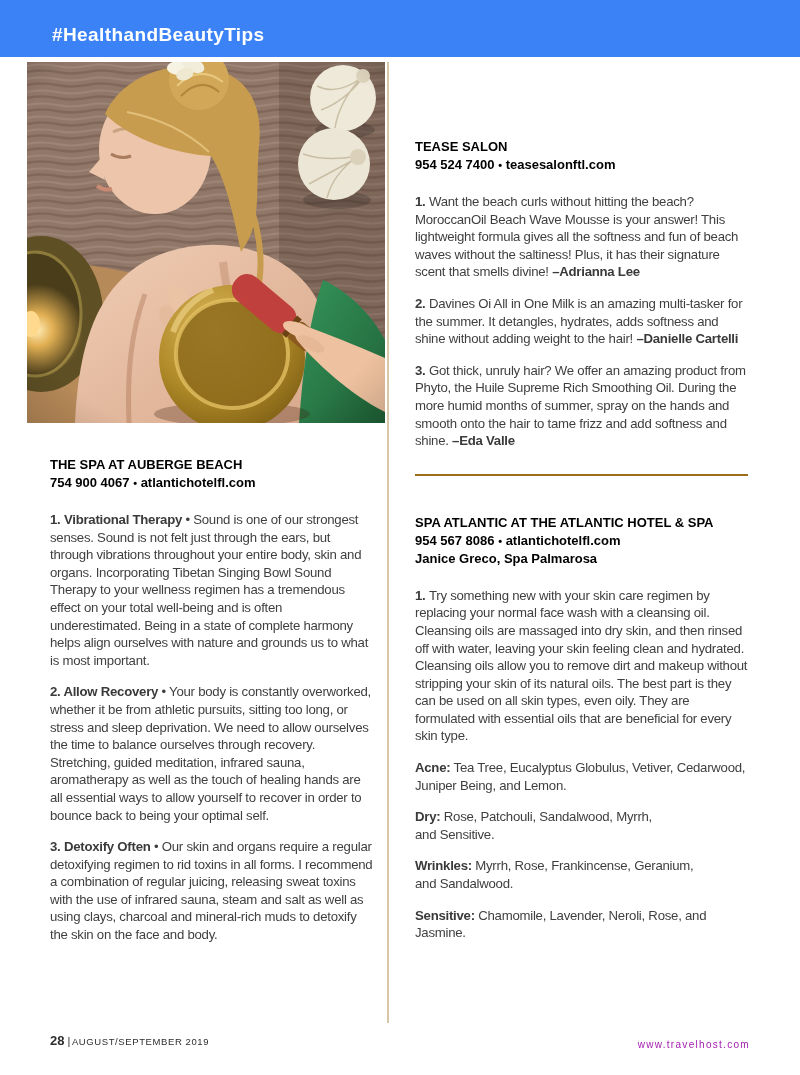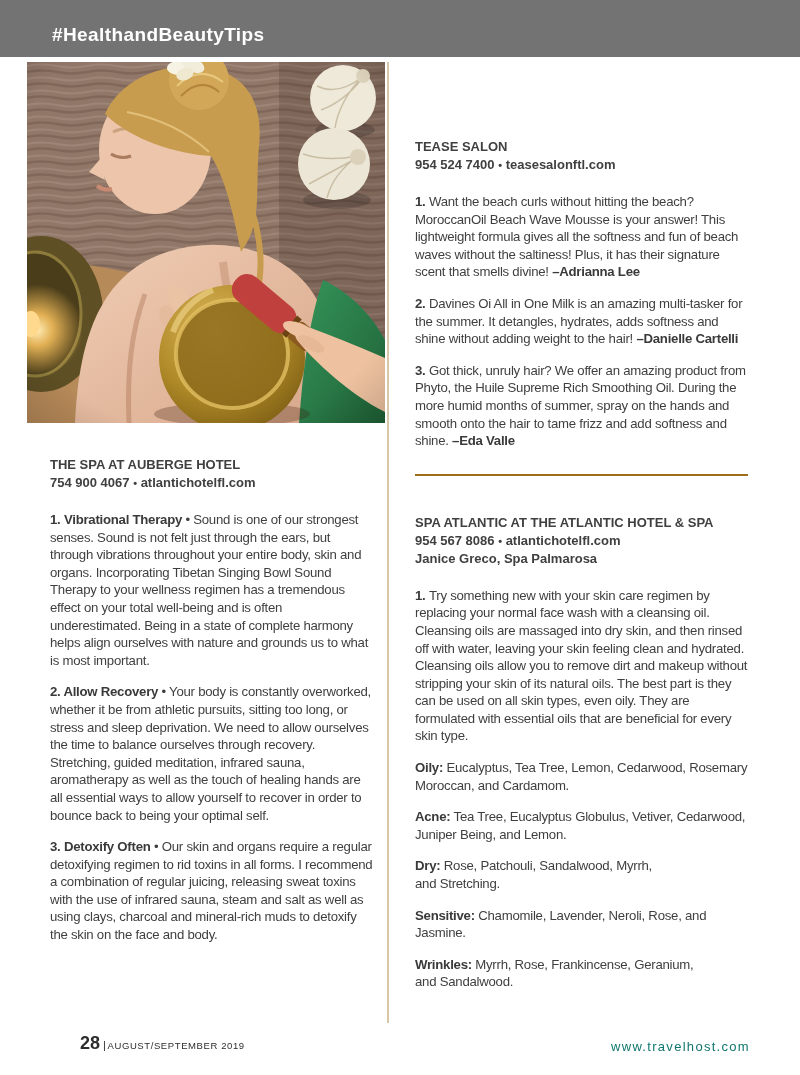--- a/index.html
+++ b/index.html
@@ -1,50 +1,50 @@
 <!DOCTYPE html>
 <html><head>
 <meta charset="utf-8">
 <style>
   html,body{margin:0;padding:0;background:#ffffff;}
   .page{position:relative;width:800px;height:1075px;background:#fff;overflow:hidden;
         font-family:"Liberation Sans",sans-serif;}
 
   
-  .header-bar{position:absolute;left:0;top:0;width:800px;height:57px;background:#737373;}
+  .header-bar{position:absolute;left:0;top:0;width:800px;height:57px;background:#3b82f6;}
   .header-bar .tag{position:absolute;left:52px;top:24px;color:#ffffff;font-size:19px;
         font-weight:700;letter-spacing:.4px;}
 
   
   .photo{position:absolute;left:27px;top:62px;width:358px;height:361px;overflow:hidden;}
   .vdiv{position:absolute;left:387px;top:62px;width:2px;height:961px;background:#d8c7a7;}
 
   
   .col{position:absolute;color:#3f3f3f;font-size:13.2px;line-height:17.6px;letter-spacing:-.25px;}
   .col-left{left:50px;top:456px;width:330px;}
   .col-right{left:415px;top:138px;width:340px;}
 
-  .biz{color:#404040;font-weight:700;font-size:13px;line-height:18px;letter-spacing:0;margin:0 0 19px 0;}
+  .biz{color:#000000;font-weight:700;font-size:13px;line-height:18px;letter-spacing:0;margin:0 0 19px 0;}
   .biz div{margin:0;}
   .dot{font-size:11px;}
 
   .tip{margin:0 5px 14px 0;}
   .tip b{font-weight:700;color:#3a3a3a;}
 
   .gold-div{height:2px;background:#9d6e1a;margin:24px 0 38px 0;width:333px;}
 
   .oil{margin:0 0 14px 0;}
   .oil b{color:#3a3a3a;}
   .l2{display:block;}
 
   
   .footer-left{position:absolute;left:50px;top:1033px;color:#2d2d2d;font-size:9.5px;letter-spacing:.6px;}
-  .footer-left b{font-size:18px;letter-spacing:0;margin-left:30px;}
+  .footer-left b{font-size:13px;letter-spacing:0;}
   .footer-left .bar{margin:0 1px 0 3px;font-size:11px;}
-  .footer-right{position:absolute;top:1039px;right:50px;color:#0f766e;font-size:13px;letter-spacing:1.3px;}
+  .footer-right{position:absolute;top:1039px;right:50px;color:#a21caf;font-size:10px;letter-spacing:1.3px;}
 </style>
 </head>
 <body>
 
 <div class="page">
 
   <div class="header-bar">
     <span class="tag">#HealthandBeautyTips</span>
   </div>
 
@@ -159,21 +159,21 @@
       </g>
 
       <rect x="0" y="0" width="358" height="361" fill="url(#vig)"></rect>
     </svg>
   </div>
 
   <div class="vdiv"></div>
 
   <section class="col col-left">
     <div class="biz">
-      <div>THE SPA AT AUBERGE HOTEL</div>
+      <div>THE SPA AT AUBERGE BEACH</div>
       <div>
         <span>754 900 4067</span>
         <span class="dot">•</span>
         <span>atlantichotelfl.com</span>
       </div>
     </div>
 
     <p class="tip"><b>1. Vibrational Therapy </b><span>• Sound is one of our strongest senses.  Sound is not felt just through the ears, but through vibrations throughout your entire body, skin and organs.  Incorporating Tibetan Singing Bowl Sound Therapy to your wellness regimen has a tremendous effect on your total well-being and is often underestimated.  Being in a state of complete harmony helps align ourselves with nature and grounds us to what is most important.</span></p>
     <p class="tip"><b>2. Allow Recovery </b><span>• Your body is constantly overworked, whether it be from athletic pursuits, sitting too long, or stress and sleep deprivation.  We need to allow ourselves the time to balance ourselves through recovery.  Stretching, guided meditation, infrared sauna, aromatherapy as well as the touch of healing hands are all essential ways to allow yourself to recover in order to bounce back to being your optimal self.</span></p>
     <p class="tip"><b>3. Detoxify Often </b><span>• Our skin and organs require a regular detoxifying regimen to rid toxins in all forms.  I recommend a combination of regular juicing, releasing sweat toxins with the use of infrared sauna, steam and salt as well as using clays, charcoal and mineral-rich muds to detoxify the skin on the face and body.</span></p>
@@ -201,25 +201,24 @@
       <div>
         <span>954 567 8086</span>
         <span class="dot">•</span>
         <span>atlantichotelfl.com</span>
       </div>
       <div>Janice Greco, Spa Palmarosa</div>
     </div>
 
     <p class="tip"><b>1. </b><span>Try something new with your skin care regimen by replacing your normal face wash with a cleansing oil. Cleansing oils are massaged into dry skin, and then rinsed off with water, leaving your skin feeling clean and hydrated. Cleansing oils allow you to remove dirt and makeup without stripping your skin of its natural oils. The best part is they can be used on all skin types, even oily. They are formulated with essential oils that are beneficial for every skin type.</span></p>
 
-    <p class="oil"><b>Oily:</b><span> Eucalyptus, Tea Tree, Lemon, Cedarwood, Rosemary</span><span class="l2">Moroccan, and Cardamom.</span></p>
     <p class="oil"><b>Acne:</b><span> Tea Tree, Eucalyptus Globulus, Vetiver, Cedarwood,</span><span class="l2">Juniper Being, and Lemon.</span></p>
-    <p class="oil"><b>Dry:</b><span> Rose, Patchouli, Sandalwood, Myrrh,</span><span class="l2">and Stretching.</span></p>
+    <p class="oil"><b>Dry:</b><span> Rose, Patchouli, Sandalwood, Myrrh,</span><span class="l2">and Sensitive.</span></p>
+    <p class="oil"><b>Wrinkles:</b><span> Myrrh, Rose, Frankincense, Geranium,</span><span class="l2">and Sandalwood.</span></p>
     <p class="oil"><b>Sensitive:</b><span> Chamomile, Lavender, Neroli, Rose, and Jasmine.</span><span class="l2"></span></p>
-    <p class="oil"><b>Wrinkles:</b><span> Myrrh, Rose, Frankincense, Geranium,</span><span class="l2">and Sandalwood.</span></p>
   </section>
 
   <div class="footer-left">
     <b>28</b><span class="bar">|</span><span>AUGUST/SEPTEMBER 2019</span>
   </div>
   <div class="footer-right">www.travelhost.com</div>
 
 </div>
 
 </body></html>

